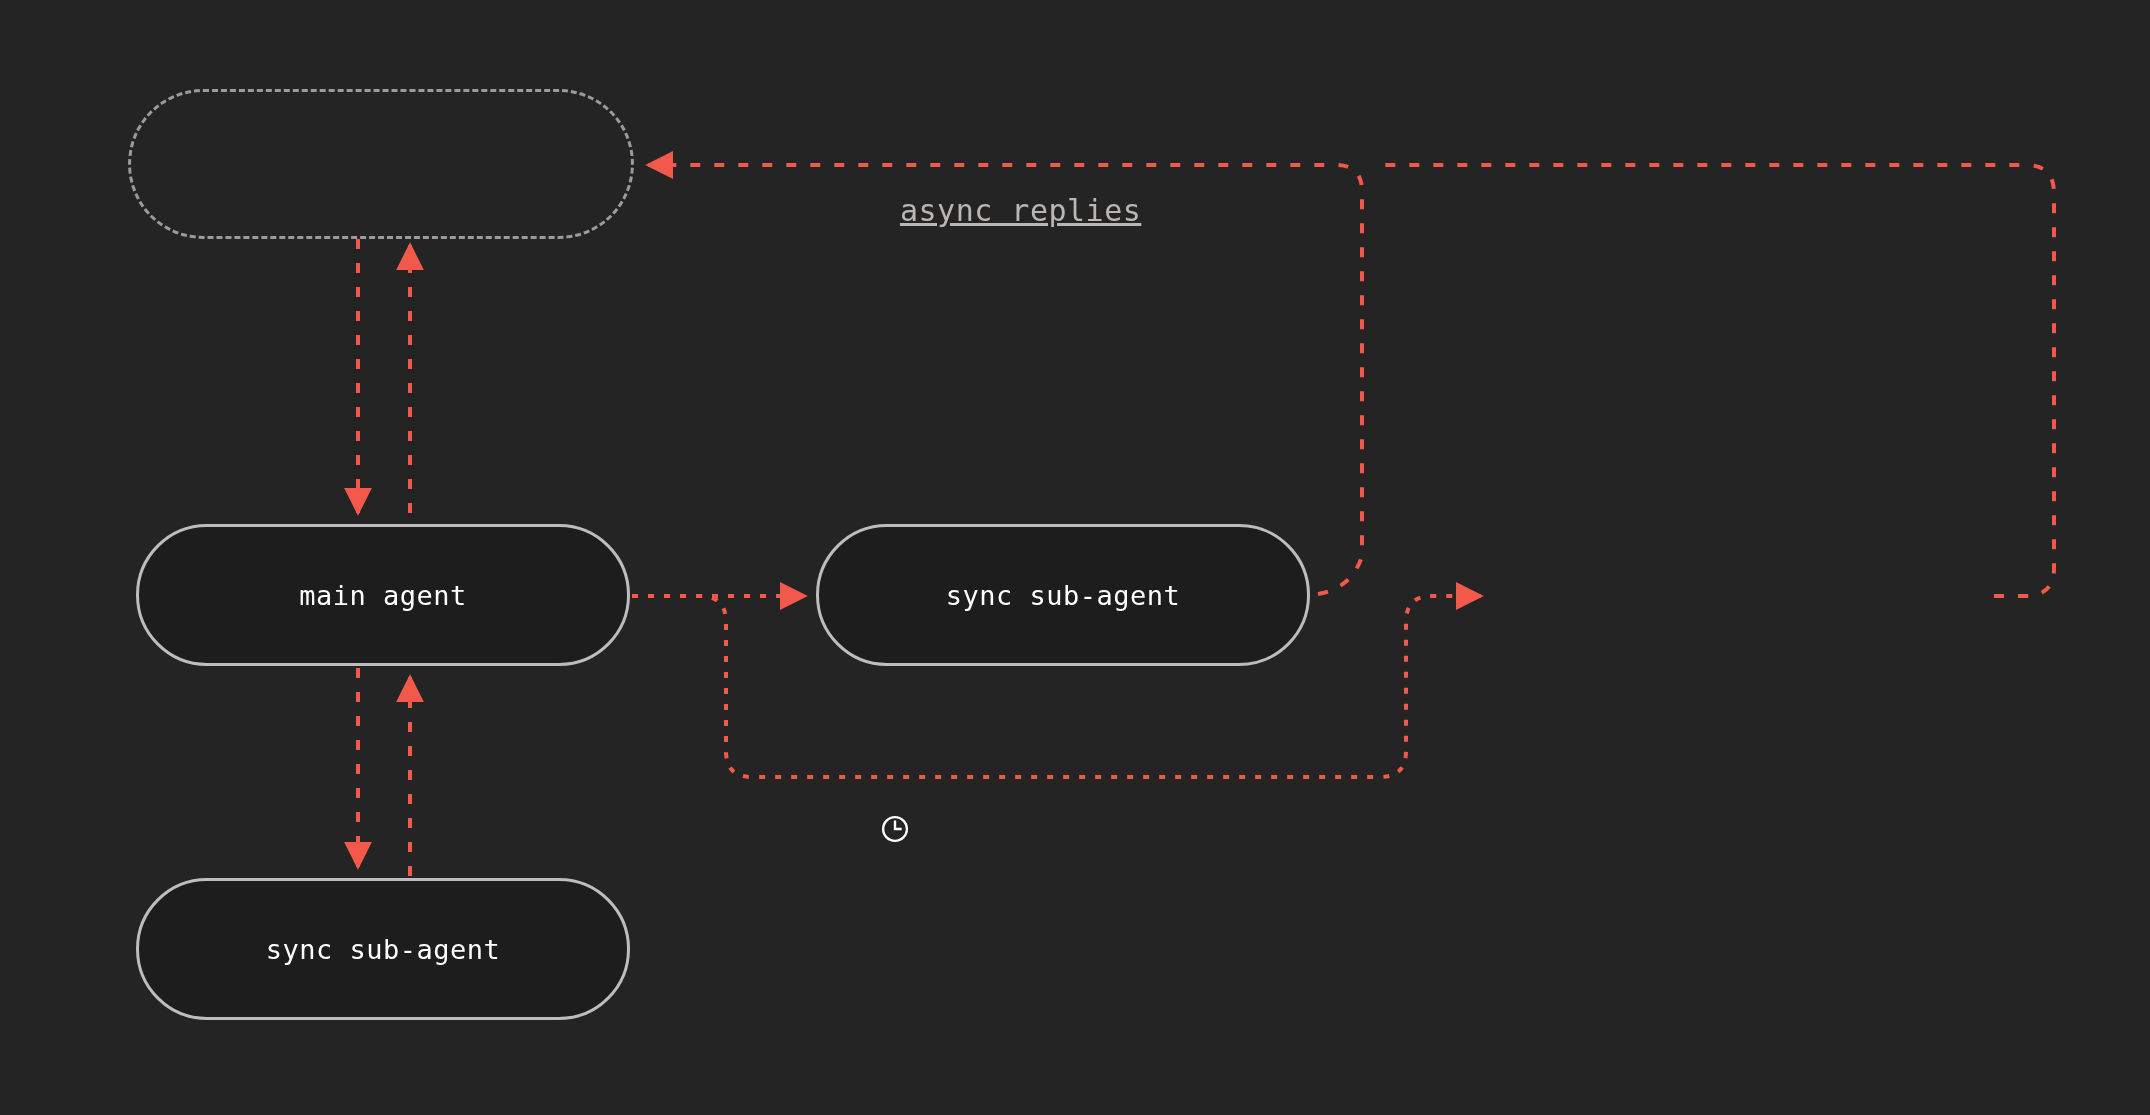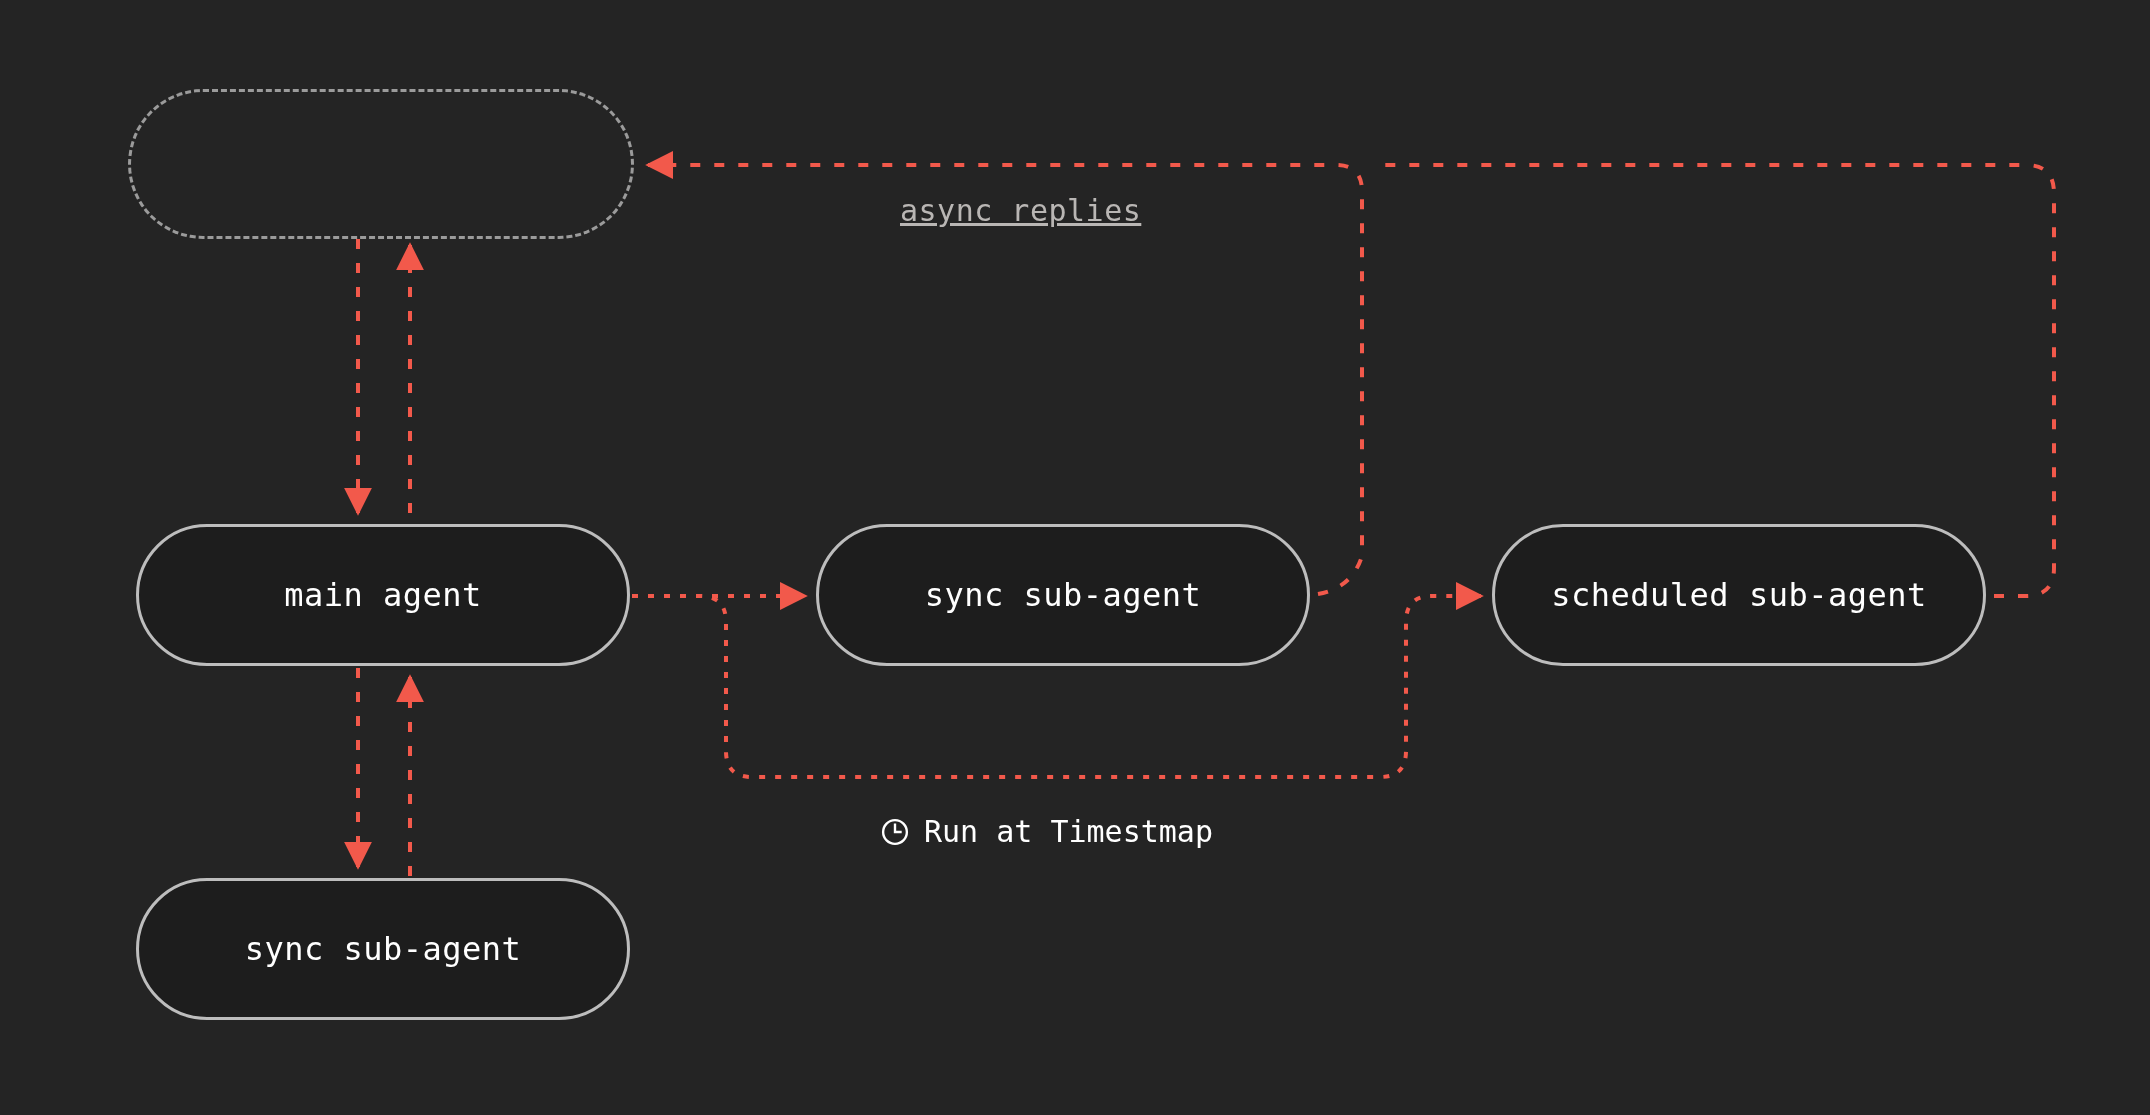--- a/index.html
+++ b/index.html
@@ -29,21 +29,21 @@
   }
   .node {
     position: absolute;
     box-sizing: border-box;
     display: flex;
     align-items: center;
     justify-content: center;
     border-radius: 999px;
     background: #1d1d1d;
     color: #ffffff;
-    font-size: 32px;
+    font-size: 27px;
     letter-spacing: 0.5px;
     white-space: nowrap;
   }
   .node.solid {
     border: 3px solid #bdbdbd;
   }
   .node.dashed {
     border: 3px dashed #9b9b9b;
     background: transparent;
   }
@@ -115,36 +115,32 @@
   </div>
 
   <div class="node solid" style="left:136px; top:524px; width:494px; height:142px;">
     <span>main agent</span>
   </div>
 
   <div class="node solid" style="left:816px; top:524px; width:494px; height:142px;">
     <span>sync sub-agent</span>
   </div>
 
-  <div class="node solid" style="left:1492px; top:524px; width:494px; height:142px;">
-    <span>scheduled sub-agent</span>
-  </div>
 
   <div class="node solid" style="left:136px; top:878px; width:494px; height:142px;">
     <span>sync sub-agent</span>
   </div>
 
 
   <div class="free-label muted" style="left:900px; top:193px;text-decoration:underline;">
     <span>async replies</span>
   </div>
 
   <div class="edge-label" style="left:880px; top:814px;">
     <span class="clock-ico">
       <svg viewBox="0 0 24 24" width="30" height="30">
         <circle cx="12" cy="12" r="9.5" fill="none" stroke="#ffffff" stroke-width="1.9"></circle>
         <path d="M 12 6.2 L 12 12 L 16.4 12" fill="none" stroke="#ffffff" stroke-width="1.9" stroke-linecap="square"></path>
       </svg>
     </span>
-    <span>Run at Timestmap</span>
   </div>
 
 </div>
 
 </body></html>

